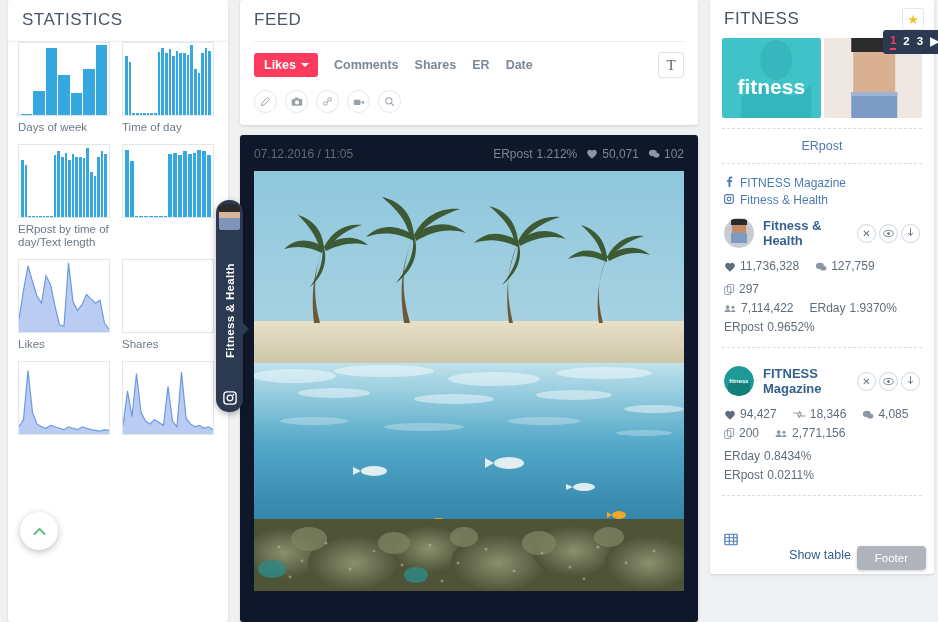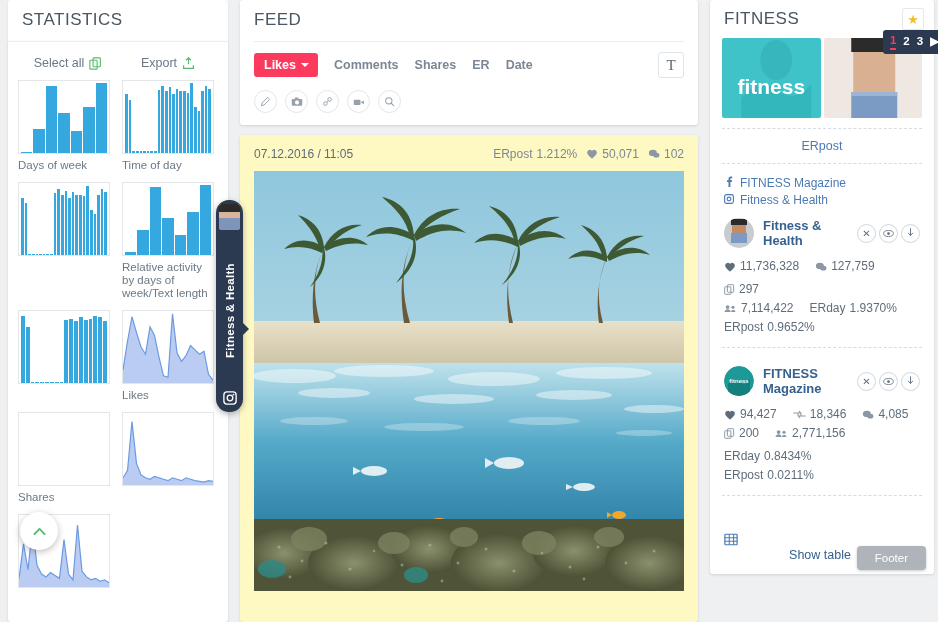--- a/index.html
+++ b/index.html
@@ -68,21 +68,21 @@
     margin-left: auto; width: 26px; height: 26px; border: 1px solid #e0e4e8; border-radius: 3px;
     display: flex; align-items: center; justify-content: center; cursor: pointer;
     font-family: "Liberation Serif", serif; font-size: 15px; color: #5a6673;
   }
   .icon-row { display: flex; gap: 8px; padding: 6px 14px 12px 14px; }
   .circ-btn {
     width: 23px; height: 23px; border-radius: 50%; border: 1px solid #e2e6ea;
     display: flex; align-items: center; justify-content: center; cursor: pointer; color: #97a1ac;
   }
 
-  .post-card { background: #fef9c3; border-radius: 3px; box-shadow: 0 1px 3px rgba(0,0,0,.13); flex: 1; overflow: hidden; }
+  .post-card { background: #0f172a; border-radius: 3px; box-shadow: 0 1px 3px rgba(0,0,0,.13); flex: 1; overflow: hidden; }
   .post-meta { display: flex; align-items: center; padding: 12px 14px 10px 14px; font-size: 12px; color: #7b8794; }
   .post-date { color: #5d6b7a; }
   .post-stats { margin-left: auto; display: flex; align-items: center; gap: 9px; }
   .post-stat { display: flex; align-items: center; gap: 4px; }
   .post-img-wrap { margin: 0 14px; height: 420px; overflow: hidden; }
   .reef { width: 100%; height: 100%; display: block; }
 
   
   .side-tab {
     position: absolute; left: 216px; top: 200px; width: 27px; height: 212px;
@@ -153,40 +153,20 @@
 </head>
 <body>
 
 <div class="app">
 
   <div class="col-stats">
     <div class="stats-head">
       <div class="panel-title">STATISTICS</div>
     </div>
     <div class="stats-body">
-      <div class="stats-actions">
-        <div class="stats-action">
-          <span>Select all</span>
-          <span class="ic-green">
-            <svg width="13" height="13" viewBox="0 0 16 16">
-                <rect x="1" y="4" width="9" height="11" rx="1" fill="none" stroke="#5bba6f" stroke-width="1.4"></rect>
-                <rect x="5" y="1" width="9" height="11" rx="1" fill="none" stroke="#5bba6f" stroke-width="1.4"></rect>
-              </svg>
-          </span>
-        </div>
-        <div class="stats-action">
-          <span>Export</span>
-          <span class="ic-green">
-            <svg width="13" height="13" viewBox="0 0 16 16">
-                <path d="M8 1v8M5 4l3-3 3 3" fill="none" stroke="#5bba6f" stroke-width="1.5"></path>
-                <path d="M2 10v4h12v-4" fill="none" stroke="#5bba6f" stroke-width="1.5"></path>
-              </svg>
-          </span>
-        </div>
-      </div>
       <div class="thumb-grid" id="thumb-grid">
           <div class="thumb-cell">
             <div class="thumb-box">
               <div class="bars">
                 <div class="bar" style="height: 2%;"></div>
                 <div class="bar" style="height: 34%;"></div>
                 <div class="bar" style="height: 96%;"></div>
                 <div class="bar" style="height: 57%;"></div>
                 <div class="bar" style="height: 31%;"></div>
                 <div class="bar" style="height: 66%;"></div>
@@ -248,34 +228,21 @@
                 <div class="bar" style="height: 86%;"></div>
                 <div class="bar" style="height: 84%;"></div>
                 <div class="bar" style="height: 98%;"></div>
                 <div class="bar" style="height: 64%;"></div>
                 <div class="bar" style="height: 58%;"></div>
                 <div class="bar" style="height: 86%;"></div>
                 <div class="bar" style="height: 94%;"></div>
                 <div class="bar" style="height: 90%;"></div>
               </div>
             </div>
-          </div>
-          <div class="thumb-cell">
-            <div class="thumb-box">
-              <div class="bars">
-                <div class="bar" style="height: 4%;"></div>
-                <div class="bar" style="height: 36%;"></div>
-                <div class="bar" style="height: 97%;"></div>
-                <div class="bar" style="height: 53%;"></div>
-                <div class="bar" style="height: 28%;"></div>
-                <div class="bar" style="height: 62%;"></div>
-                <div class="bar" style="height: 100%;"></div>
-              </div>
-            </div>
-            <div class="thumb-label">Relative activity by days of week/Text length</div>
+            <div class="thumb-label">ERpost by time of day/Text length</div>
           </div>
           <div class="thumb-cell">
             <div class="thumb-box">
               <div class="bars dense">
                 <div class="bar" style="height: 96%;"></div>
                 <div class="bar" style="height: 80%;"></div>
                 <div class="bar" style="height: 2%;"></div>
                 <div class="bar" style="height: 2%;"></div>
                 <div class="bar" style="height: 2%;"></div>
                 <div class="bar" style="height: 2%;"></div>

